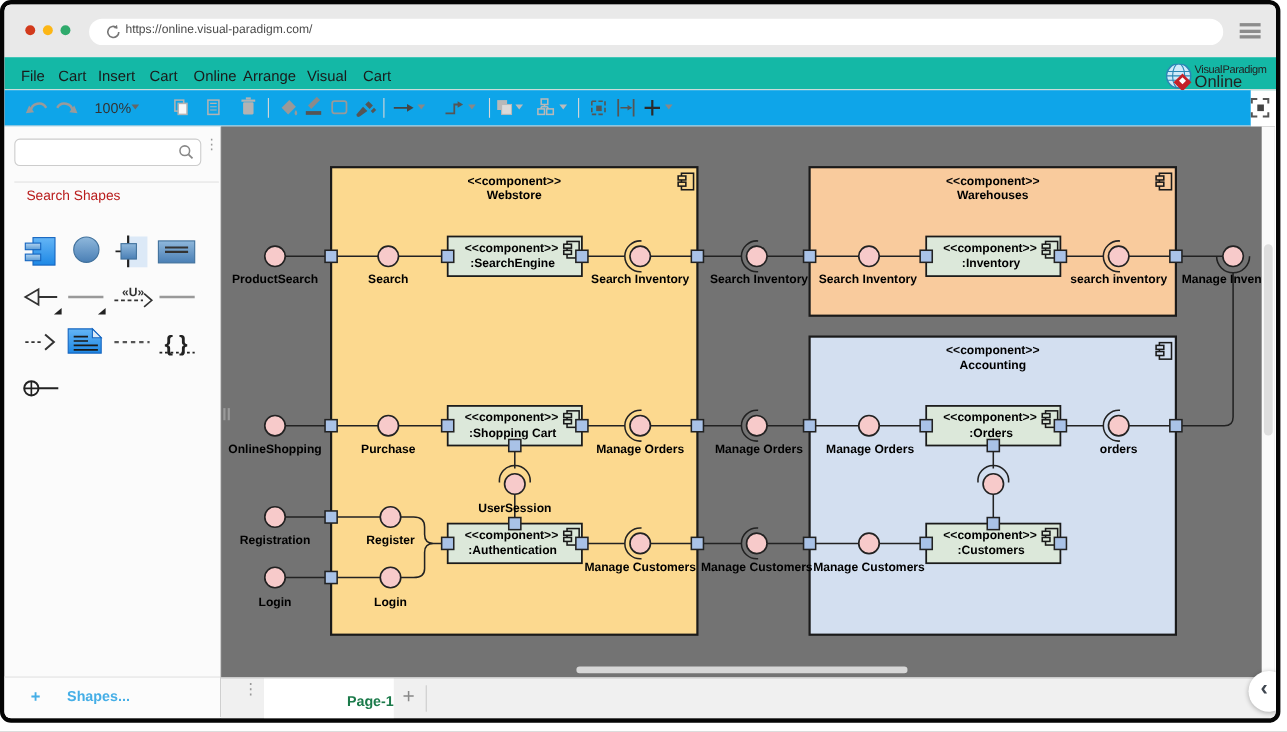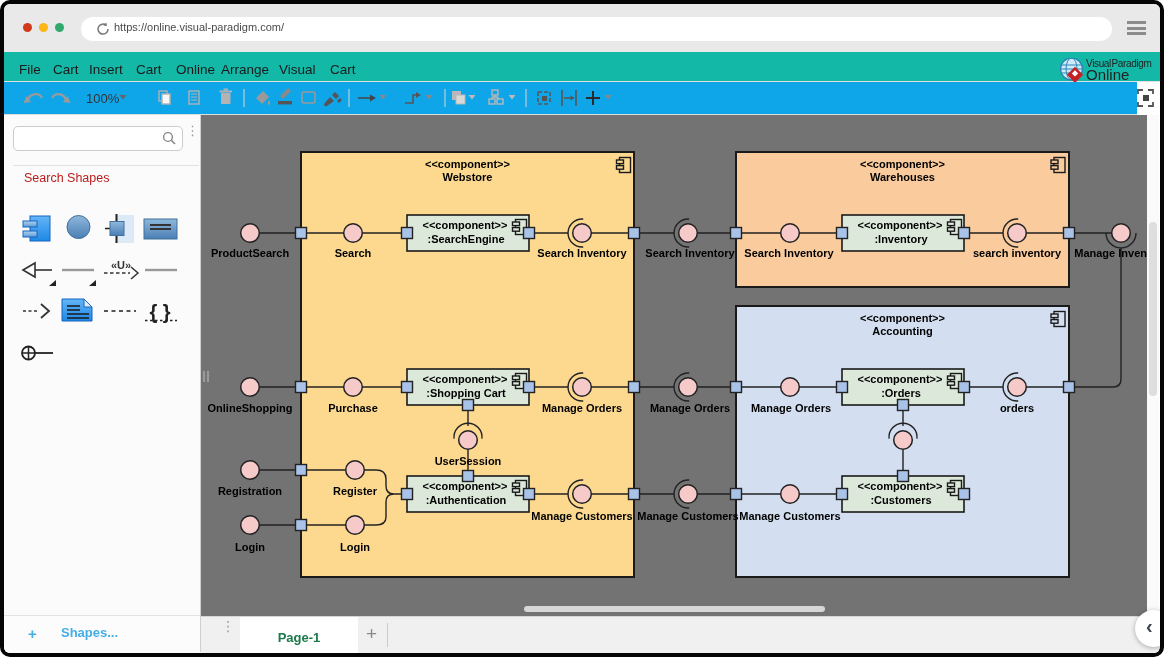--- a/index.html
+++ b/index.html
@@ -26,21 +26,21 @@
 #comphead{position:absolute;left:10px;top:59px;width:180px;height:18px;font-size:13px;color:#333;}
 #shapesbar{position:absolute;left:0;top:500px;width:196px;height:37px;border-top:1px solid #e2e2e2;background:#fcfcfc;font-weight:bold;}
 #shapesbar span{position:absolute;top:9px;font-size:13px;color:#45aee6;}
 
 #canvas{left:201px;top:115px;width:958px;height:501px;background:#737373;}
 #diagram{position:absolute;left:0;top:0;width:946px;height:501px;overflow:hidden;}
 #hscroll{position:absolute;left:323px;top:491px;width:301px;height:6px;background:#d7d7d7;border-radius:3px;}
 #vscroll{position:absolute;left:948px;top:107px;width:8px;height:174px;background:#dedede;border-radius:4px;}
 
 #tabbar{left:201px;top:616px;width:958px;height:36px;background:#f0f0f0;border-top:1px solid #d5d5d5;}
-#tab1{position:absolute;left:39px;top:0;width:118px;height:36px;background:#fff;text-align:center;line-height:41px;font-size:13px;font-weight:bold;color:#1b7a4a;}
+#tab1{position:absolute;left:39px;top:0;width:118px;height:36px;background:#fff;text-align:right;line-height:41px;font-size:13px;font-weight:bold;color:#1b7a4a;}
 #circbtn{position:absolute;left:1135px;top:610px;width:37px;height:37px;border-radius:50%;background:#fff;box-shadow:0 1px 5px rgba(0,0,0,.3);}
 #circbtn span{position:absolute;left:11px;top:5px;font-size:20px;color:#3f4650;font-weight:bold;}
 #diagram text{font-family:"Liberation Sans",sans-serif;font-weight:bold;font-size:11px;fill:#000;}
 </style>
 </head>
 <body>
 <div id="win">
     <div id="off">
 
 <div class="abs" id="topbar">

